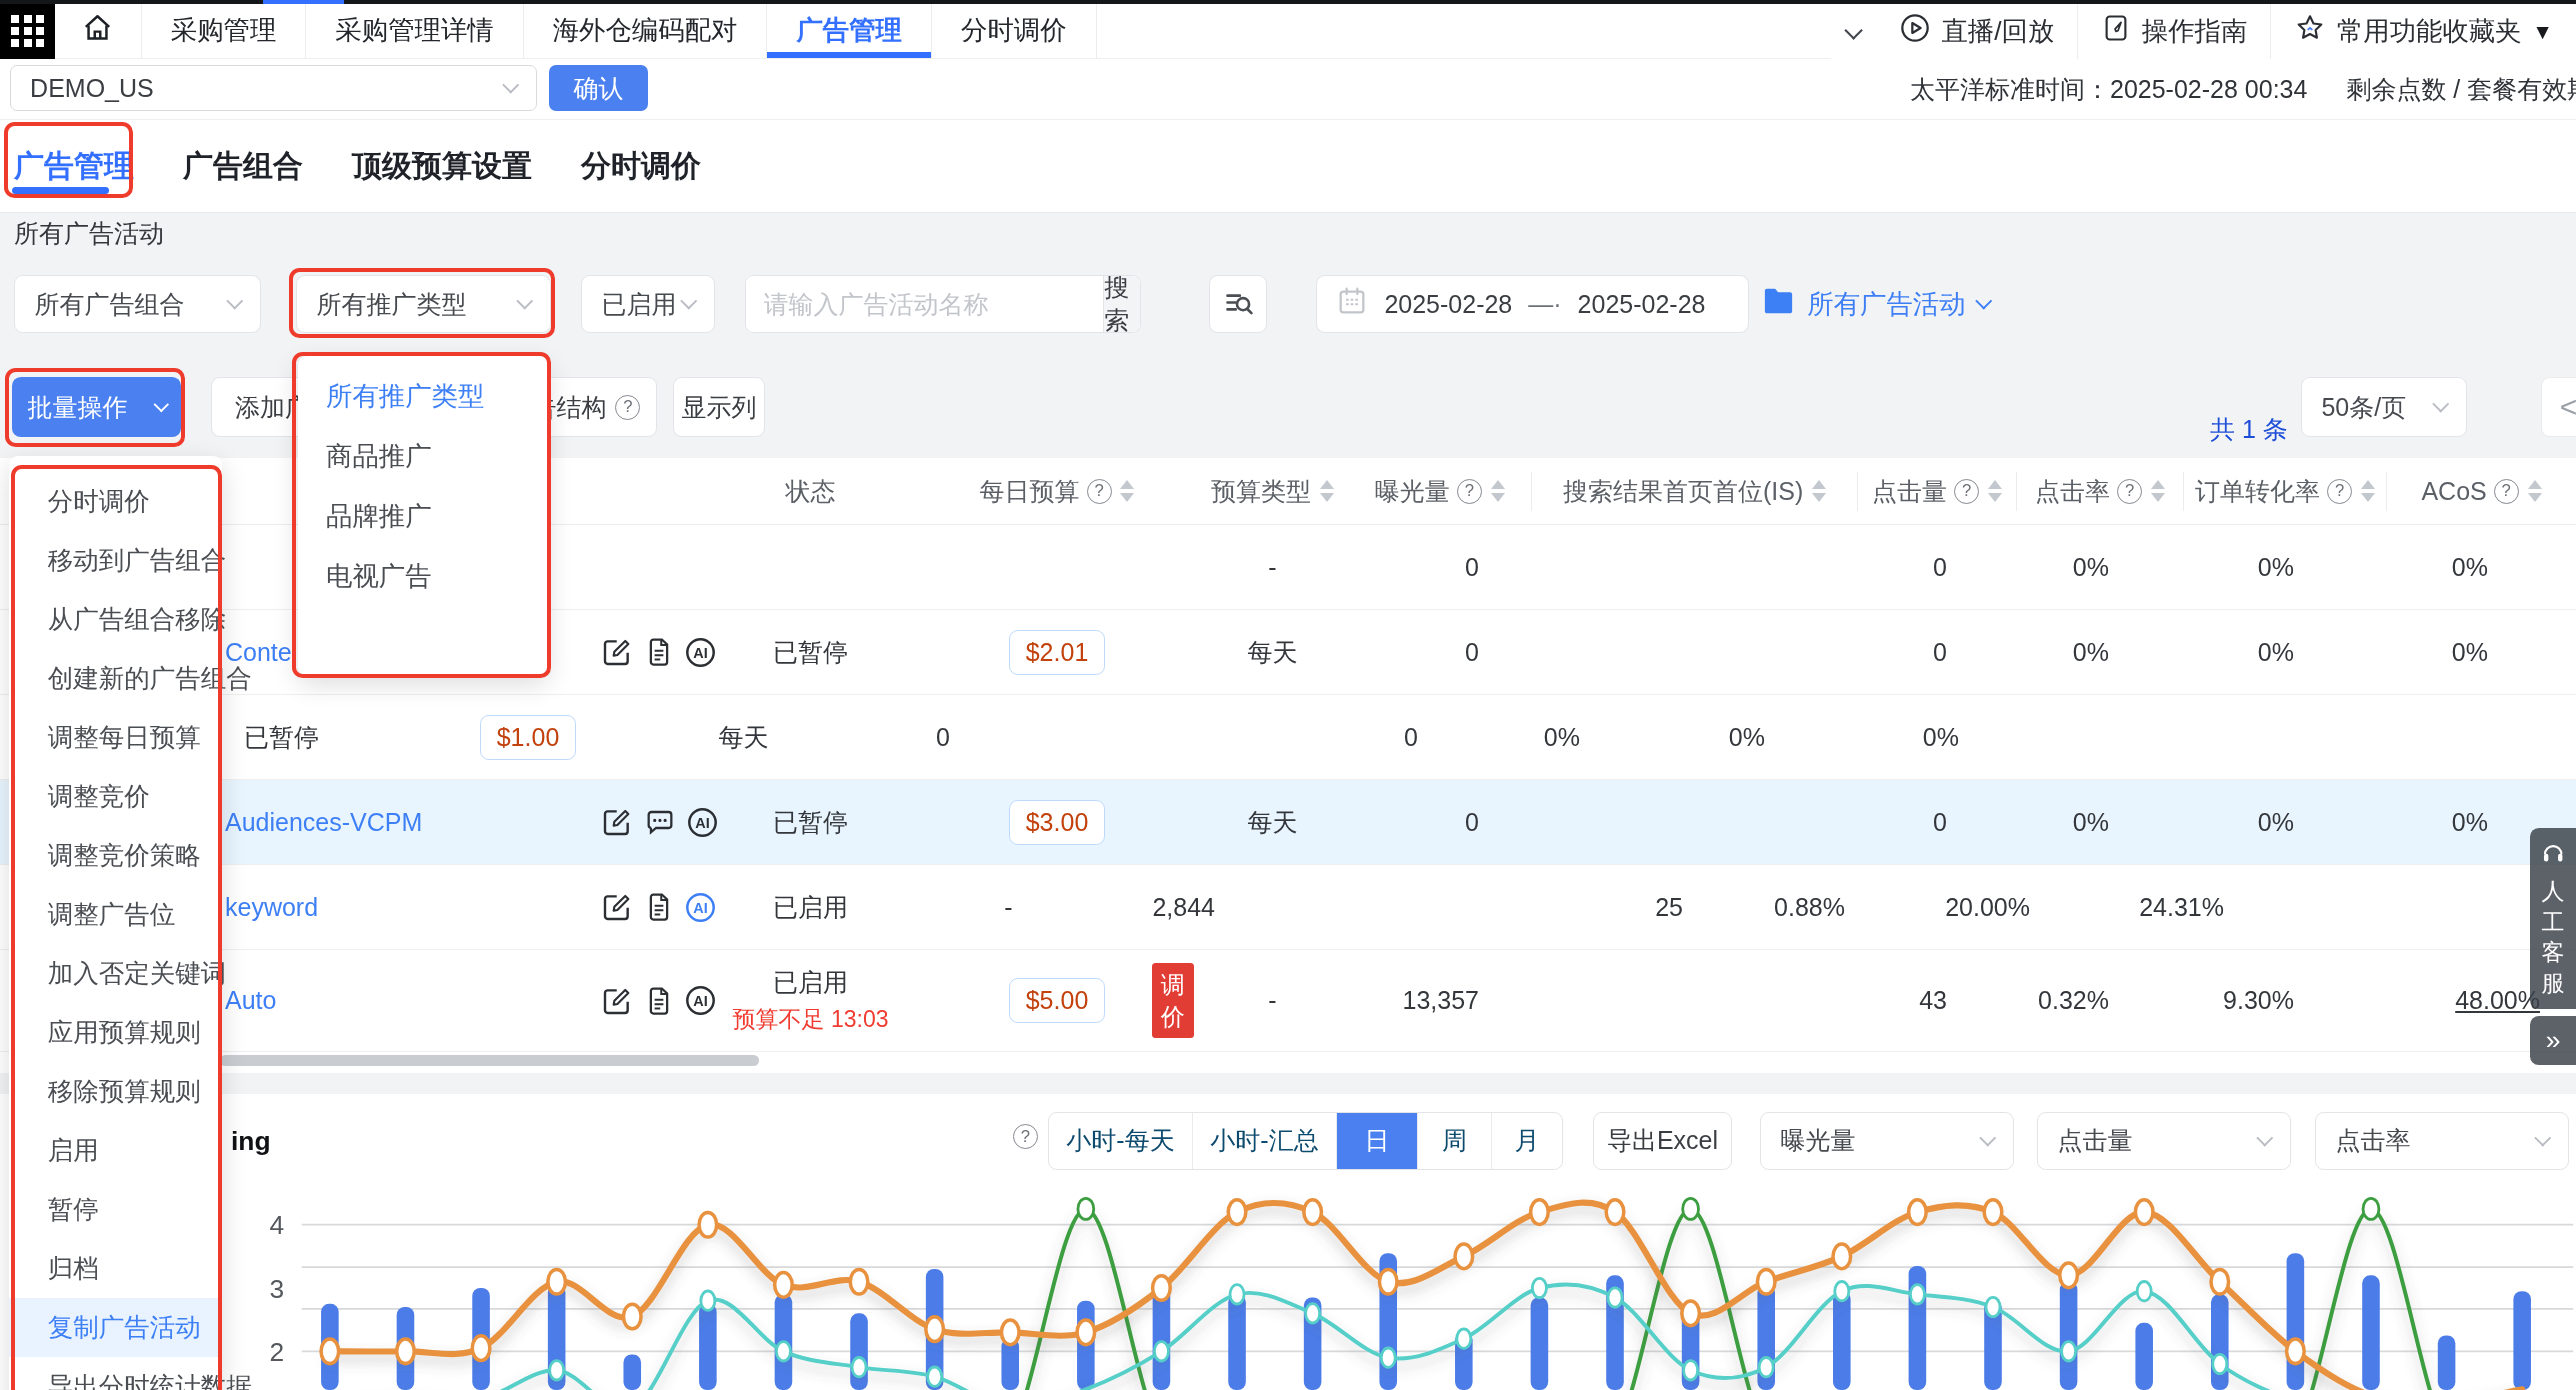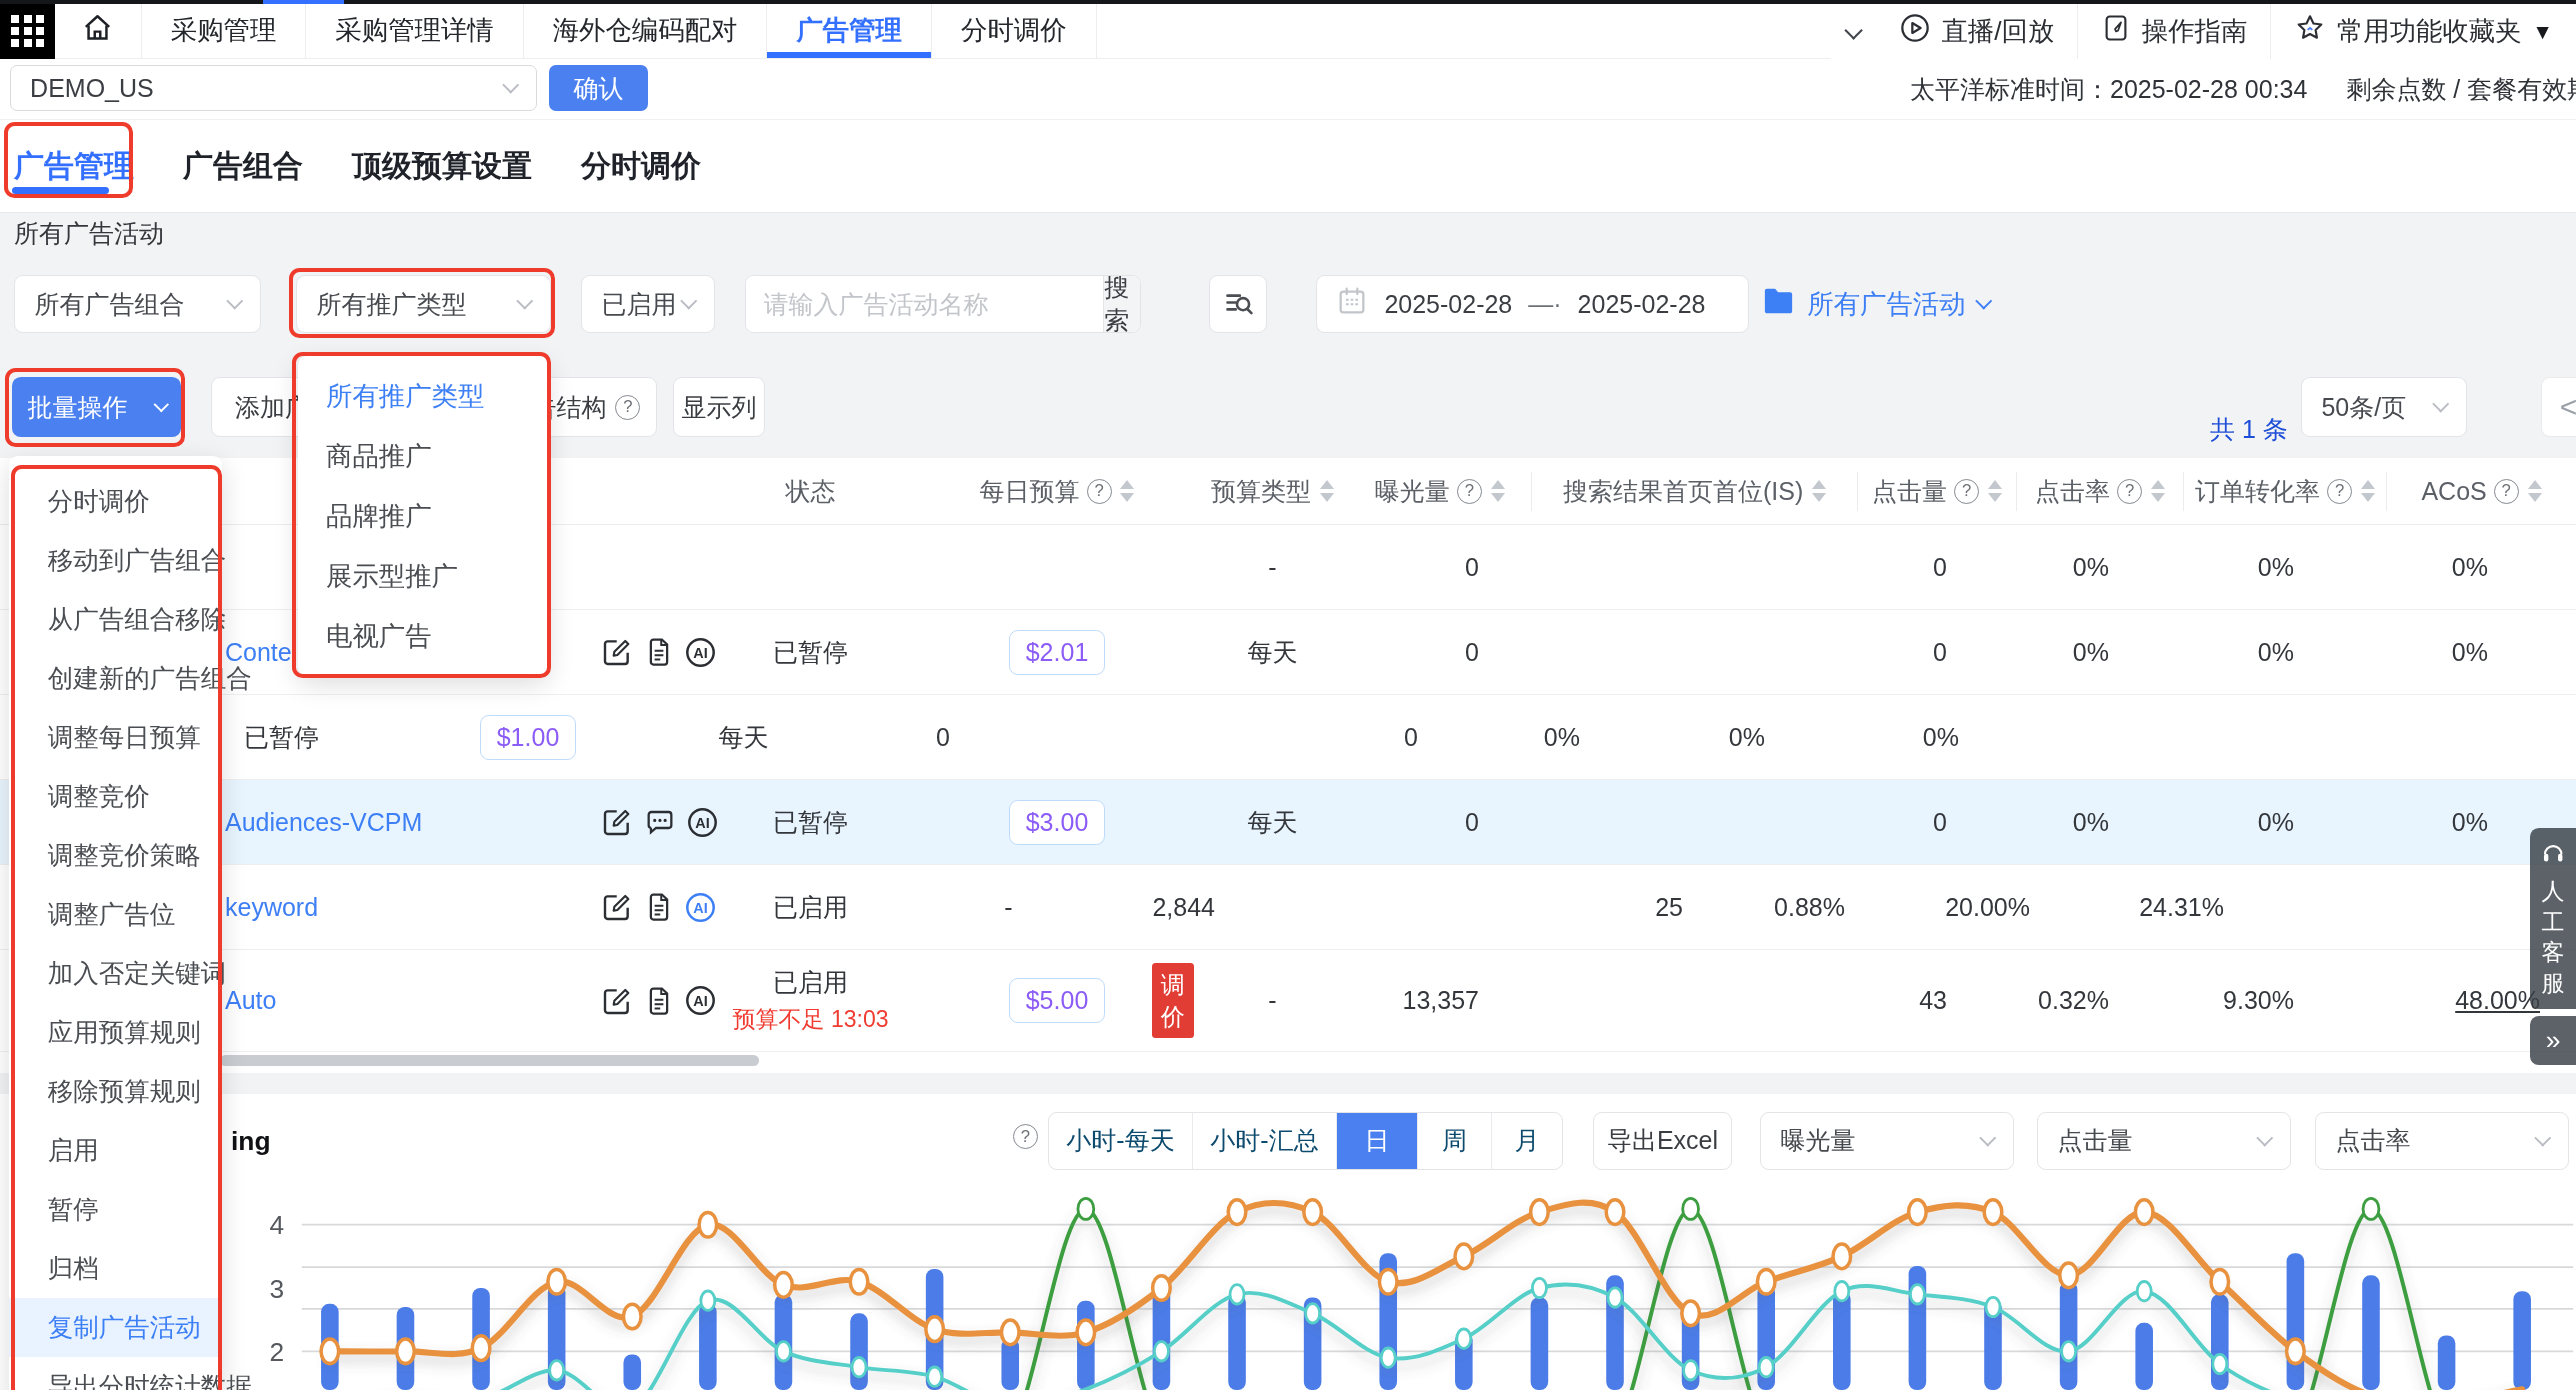--- a/index.html
+++ b/index.html
@@ -69,21 +69,21 @@
   .table-card{position:absolute;left:0;top:458px;width:2576px;height:615px;background:#fff;z-index:1}
   .t-header{display:flex;height:67px;align-items:center;border-bottom:1.8px solid #ebecee;color:#5b5f66;font-size:25px}
   .t-header .hcell{display:flex;align-items:center;height:39px}
   .t-row{display:flex;height:85px;border-bottom:1.8px solid #efefef;align-items:center;font-size:25px;color:#33363b;background:#fff}
   .t-row.hl{background:#e9f5fe}
   .t-row.tall{height:102px}
   .cell{display:flex;align-items:center;height:100%}
   .namecell{padding-left:225px;color:#3d7ff5;cursor:pointer;overflow:hidden;white-space:nowrap}
   .iconcell{padding-left:72px;gap:10.6px}
   .rowicon{width:33px;height:33px;display:flex;align-items:center;justify-content:center;cursor:pointer}
-  .budget-badge{border:1.8px solid #bedafa;color:#8b5cf6;background:#fff;border-radius:8.8px;padding:7px 16px;font-size:25px;cursor:pointer}
+  .budget-badge{border:1.8px solid #bedafa;color:#c2410c;background:#fff;border-radius:8.8px;padding:7px 16px;font-size:25px;cursor:pointer}
   .price-tag{position:absolute;left:227px;background:#e23d35;color:#fff;font-size:24px;padding:5.3px 8.8px;border-radius:3.5px}
   .status-sub{color:#f03b30;font-size:23px;margin-top:5.3px}
   .sorticons{display:inline-flex;flex-direction:column;gap:3.5px;margin-left:8.8px}
   .sorticons i{width:0;height:0;border-left:7px solid transparent;border-right:7px solid transparent}
   .sorticons .up{border-bottom:9.7px solid #c3c7ce}
   .sorticons .dn{border-top:9.7px solid #c3c7ce}
   .qicon{width:25px;height:25px;border:1.8px solid #85898f;border-radius:50%;display:inline-flex;align-items:center;justify-content:center;font-size:16.7px;color:#6d7177;margin-left:7px;flex:none}
   .hscroll{position:absolute;left:220px;top:597px;width:539px;height:10.6px;background:#c9ccd1;border-radius:5.3px}
 
   
@@ -668,21 +668,20 @@
         <ellipse cx="992" cy="42.0" rx="9" ry="12" fill="#fff" stroke="#3d9e41" stroke-width="3.2"></ellipse>
         <ellipse cx="1680" cy="42.0" rx="9" ry="12" fill="#fff" stroke="#3d9e41" stroke-width="3.2"></ellipse>
         <ellipse cx="2454" cy="42.0" rx="9" ry="12" fill="#fff" stroke="#3d9e41" stroke-width="3.2"></ellipse>
       </svg>
   </div>
 
   <div class="panel promo-panel" id="promo-panel">
       <div class="promo-item active">所有推广类型</div>
       <div class="promo-item">商品推广</div>
       <div class="promo-item">品牌推广</div>
-      <div class="promo-item">展示型推广</div>
       <div class="promo-item">电视广告</div>
     </div>
 
   <div class="panel bulk-panel" id="bulk-panel">
       <div class="menu-item">分时调价</div>
       <div class="menu-item">移动到广告组合</div>
       <div class="menu-item">从广告组合移除</div>
       <div class="menu-item">创建新的广告组合</div>
       <div class="menu-item">调整每日预算</div>
       <div class="menu-item">调整竞价</div>

